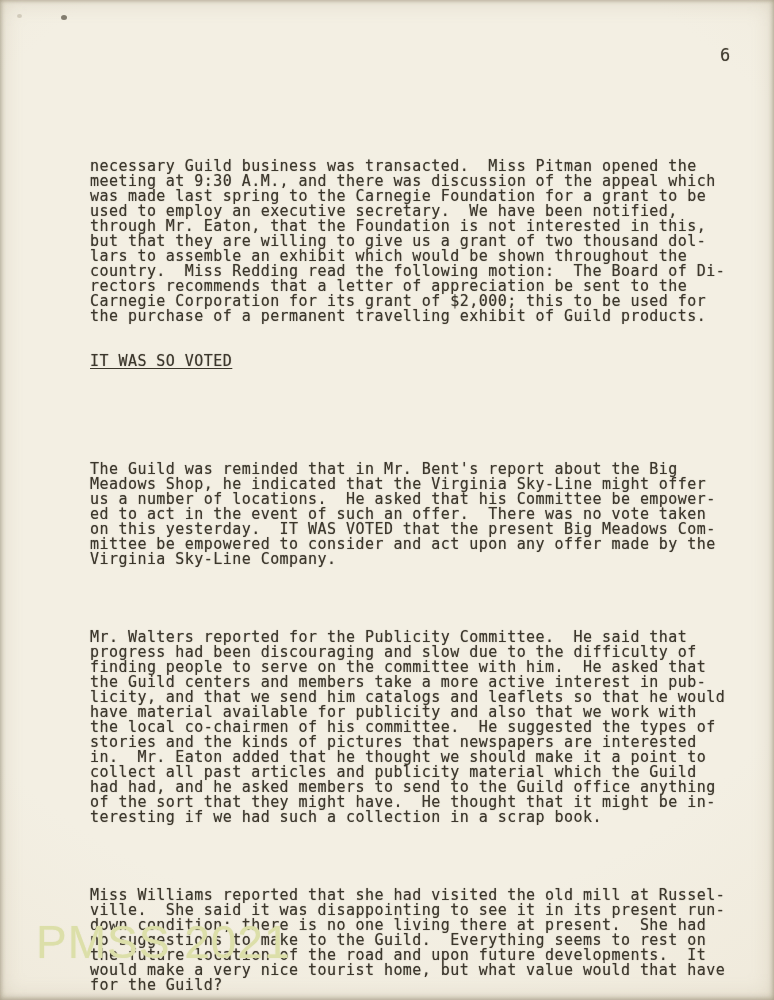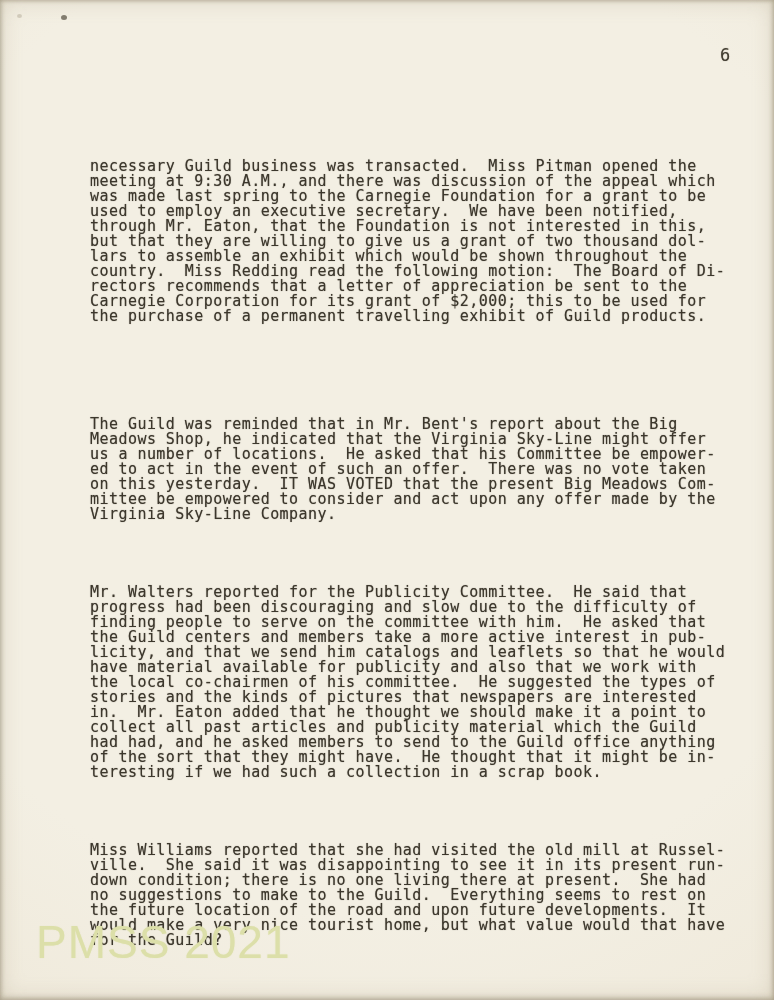--- a/index.html
+++ b/index.html
@@ -112,20 +112,21 @@
 meeting at 9:30 A.M., and there was discussion of the appeal which
 was made last spring to the Carnegie Foundation for a grant to be
 used to employ an executive secretary.  We have been notified,
 through Mr. Eaton, that the Foundation is not interested in this,
 but that they are willing to give us a grant of two thousand dol-
 lars to assemble an exhibit which would be shown throughout the
 country.  Miss Redding read the following motion:  The Board of Di-
 rectors recommends that a letter of appreciation be sent to the
 Carnegie Corporation for its grant of $2,000; this to be used for
 the purchase of a permanent travelling exhibit of Guild products.</div>
+      <div class="underlined">IT WAS SO VOTED</div>
     </div>
 
     <div class="para para-lines">The Guild was reminded that in Mr. Bent's report about the Big
 Meadows Shop, he indicated that the Virginia Sky-Line might offer
 us a number of locations.  He asked that his Committee be empower-
 ed to act in the event of such an offer.  There was no vote taken
 on this yesterday.  IT WAS VOTED that the present Big Meadows Com-
 mittee be empowered to consider and act upon any offer made by the
 Virginia Sky-Line Company.</div>
 

